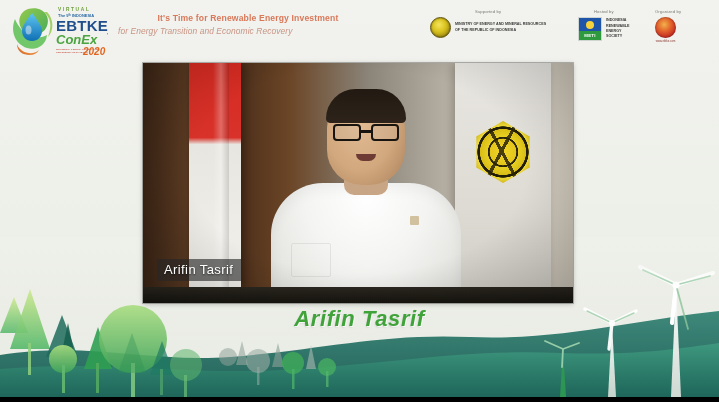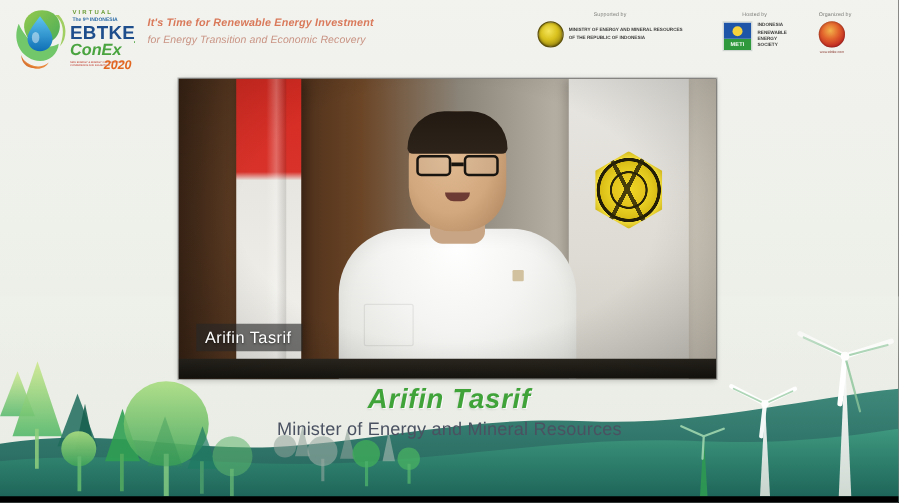--- a/index.html
+++ b/index.html
@@ -19,22 +19,22 @@
   
   .scenery { position:absolute; left:0; bottom:0; width:719px; height:165px; pointer-events:none; }
 
   
   .header { position:absolute; top:0; left:0; width:719px; height:58px; }
 
   .logo-wrap { position:absolute; left:8px; top:2px; width:106px; height:56px; }
 
   .tagline { position:absolute; left:118px; top:13px; width:260px; line-height:1.38; }
   .tagline .l1 {
-    font-size:8.6px; font-weight:bold; font-style:italic;
-    color:#d9795a; letter-spacing:.15px; white-space:nowrap;
+    font-size:8.6px; font-weight:bold; 
+    color:#d9795a; letter-spacing:.15px; white-space:nowrap;text-align:center;
   }
   .tagline .l2 {
     font-size:8.4px; font-style:italic; color:#c99484;
     letter-spacing:.1px; white-space:nowrap; margin-top:1px;
   }
 
   .partner { position:absolute; top:9px; }
   .partner .cap {
     font-size:4.2px; color:#7a7a78; text-align:center;
     letter-spacing:.1px; margin-bottom:3px; white-space:nowrap;
@@ -411,17 +411,16 @@
     </div>
 
     <div class="v-table"></div>
     <div class="v-vignette"></div>
 
     <div class="nameplate">Arifin Tasrif</div>
   </div>
 
   <div class="caption">
     <div class="name">Arifin Tasrif</div>
-    <div class="role">Minister of Energy and Mineral Resources</div>
   </div>
 
   <div class="bottombar"></div>
 </div>
 
 </body></html>

